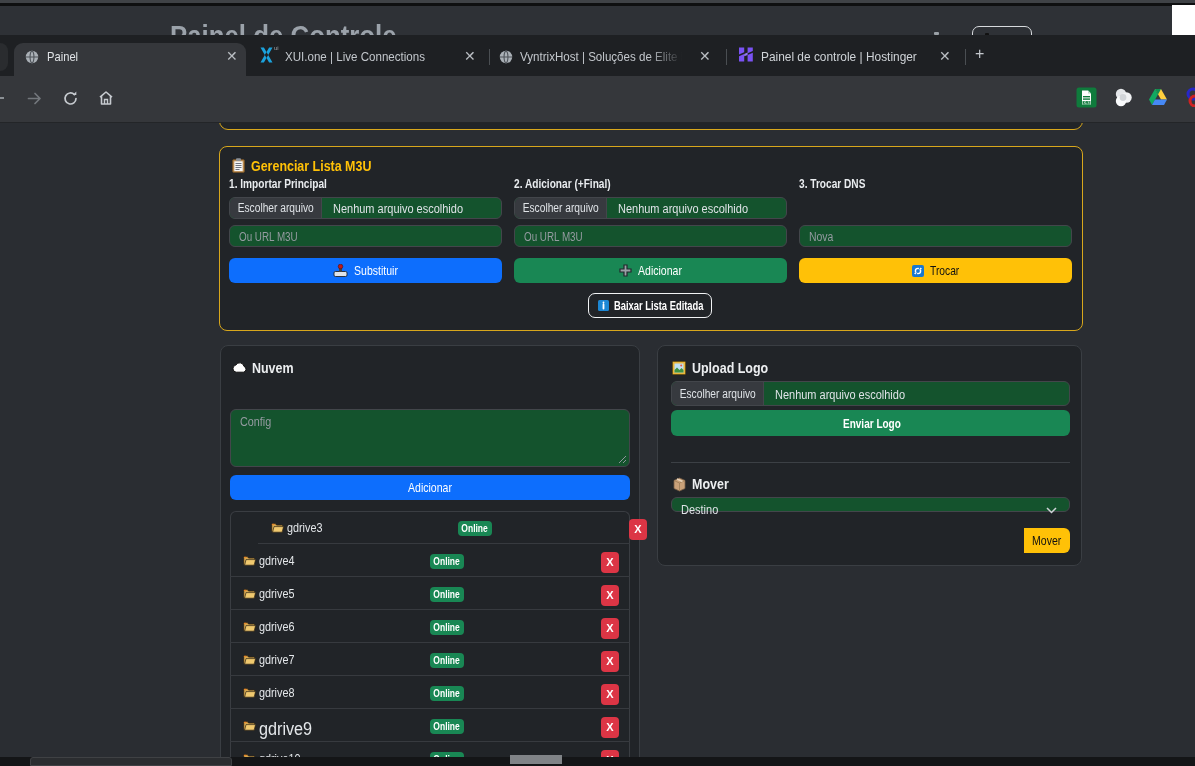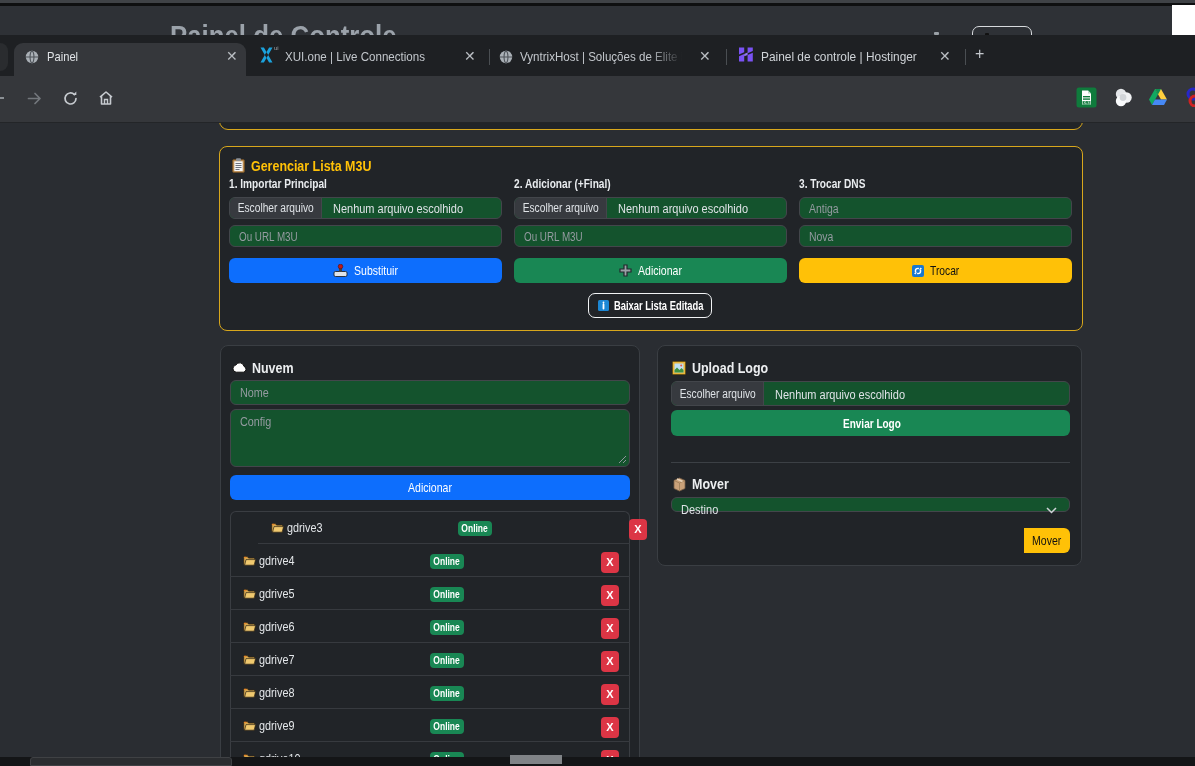--- a/index.html
+++ b/index.html
@@ -184,23 +184,20 @@
       <div class="abs inp" style="left:295px;top:79px;width:273px;height:22px;">
         <div class="abs ph" style="left:9px;top:4px;"><span class="sx" style="transform:scaleX(0.82);">Ou URL M3U</span></div>
       </div>
       <div class="abs btn green" style="left:295px;top:112px;width:273px;height:25px;">
         <svg width="13" height="13" viewBox="0 0 13 13" style="margin-right:6px;">
           <path d="M5 1h3v4h4v3H8v4H5V8H1V5h4z" fill="#9aa0a6" stroke="#23272c" stroke-width="1.2"></path>
         </svg>
         <span class="tw" style="width:44px;"><span class="sx" style="transform:scaleX(0.81);">Adicionar</span></span>
       </div>
 
-      <div class="abs inp" style="left:580px;top:51px;width:273px;height:22px;">
-        <div class="abs ph" style="left:9px;top:4px;"><span class="sx" style="transform:scaleX(0.87);">Antiga</span></div>
-      </div>
       <div class="abs inp" style="left:580px;top:79px;width:273px;height:22px;">
         <div class="abs ph" style="left:9px;top:4px;"><span class="sx" style="transform:scaleX(0.87);">Nova</span></div>
       </div>
       <div class="abs btn yellow" style="left:580px;top:112px;width:273px;height:25px;">
         <svg width="12" height="12" viewBox="0 0 12 12" style="margin-right:6px;">
           <rect width="12" height="12" rx="2" fill="#1778d2"></rect>
           <circle cx="6" cy="6" r="2.6" fill="none" stroke="#fff" stroke-width="1.4"></circle>
           <path d="M8.6 1.9 9 4.6 6.3 4.2z" fill="#1778d2"></path>
           <path d="M3.4 10.1 3 7.4l2.7.4z" fill="#1778d2"></path>
           <path d="M8.2 2.6l1.9 1.2-2.2 1z" fill="#fff"></path>
@@ -217,23 +214,20 @@
         <span class="tw" style="width:89px;text-align:right;"><span class="sx" style="transform:scaleX(0.78);">Baixar Lista Editada</span></span>
       </div>
     </div>
 
     <div class="abs card" style="left:220px;top:223px;width:420px;height:560px;"></div>
     <div class="abs" style="left:220px;top:223px;width:420px;height:560px;">
       <svg class="abs" style="left:12px;top:17px;" width="15" height="11" viewBox="0 0 15 11">
         <path d="M4.2 10.2a3.6 3.6 0 0 1-.4-7.1A4.4 4.4 0 0 1 12 4.4a3 3 0 0 1-.6 5.8z" fill="#fff" stroke="#111" stroke-width="1"></path>
       </svg>
       <div class="abs cardtitle" style="left:32px;top:15px;"><span class="sx" style="transform:scaleX(0.86);">Nuvem</span></div>
-      <div class="abs inp" style="left:10px;top:35px;width:400px;height:25px;">
-        <div class="abs ph" style="left:9px;top:5px;font-size:12px;"><span class="sx" style="transform:scaleX(0.9);">Nome</span></div>
-      </div>
       <div class="abs inp" style="left:10px;top:64px;width:400px;height:58px;">
         <div class="abs ph" style="left:9px;top:5px;font-size:12px;"><span class="sx" style="transform:scaleX(0.9);">Config</span></div>
         <svg class="abs" style="right:2px;bottom:2px;" width="9" height="9" viewBox="0 0 9 9">
           <path d="M8 1 1 8M8 5 5 8" stroke="#8f959b" stroke-width="1"></path>
         </svg>
       </div>
       <div class="abs btn blue" style="left:10px;top:130px;width:400px;height:25px;">
         <span class="tw" style="width:44px;"><span class="sx" style="transform:scaleX(0.81);">Adicionar</span></span>
       </div>
 
@@ -298,21 +292,21 @@
       <span style="position:absolute;left:29px;top:10px;font-size:12px;color:#e4e7ea;"><span class="sx" style="transform:scaleX(0.9);">gdrive8</span></span>
       <span style="position:absolute;left:200px;top:10px;width:34px;height:15px;background:#198754;border-radius:4px;color:#fff;font-size:10px;font-weight:bold;text-align:center;line-height:15px;"><span class="sxc" style="transform:scaleX(0.85);">Online</span></span>
       <span style="position:absolute;left:371px;top:8px;width:18px;height:21px;background:#dc3545;border-radius:4px;color:#fff;font-size:11px;font-weight:bold;text-align:center;line-height:21px;">X</span>
     </div>
         <div style="position:relative;height:33px;border-bottom:1px solid #373a3f;">
       <svg style="position:absolute;left:13px;top:11px;" width="13" height="11" viewBox="0 0 13 11">
             <path d="M0.7 2.6a1 1 0 0 1 1-1h2.8l1 1.4h5.3a1 1 0 0 1 1 1v5a1 1 0 0 1-1 1H1.7a1 1 0 0 1-1-1z" fill="#d8a84e" stroke="#2e2517" stroke-width="0.9"></path>
             <path d="M0.9 2.9h2.5V1.8H1.7a0.8 0.8 0 0 0-0.8 0.8z" fill="#e8872b"></path>
             <path d="M3 4.6h9.6l-1.5 5.6H1.6z" fill="#f0c96f" stroke="#2e2517" stroke-width="0.7"></path>
           </svg>
-      <span style="position:absolute;left:29px;top:10px;font-size:12px;color:#e4e7ea;"><span class="sx" style="transform:scaleX(0.9);">gdrive9</span></span>
+      <span style="position:absolute;left:29px;top:10px;font-size:18px;color:#e4e7ea;"><span class="sx" style="transform:scaleX(0.9);">gdrive9</span></span>
       <span style="position:absolute;left:200px;top:10px;width:34px;height:15px;background:#198754;border-radius:4px;color:#fff;font-size:10px;font-weight:bold;text-align:center;line-height:15px;"><span class="sxc" style="transform:scaleX(0.85);">Online</span></span>
       <span style="position:absolute;left:371px;top:8px;width:18px;height:21px;background:#dc3545;border-radius:4px;color:#fff;font-size:11px;font-weight:bold;text-align:center;line-height:21px;">X</span>
     </div>
         <div style="position:relative;height:33px;border-bottom:1px solid #373a3f;">
       <svg style="position:absolute;left:13px;top:11px;" width="13" height="11" viewBox="0 0 13 11">
             <path d="M0.7 2.6a1 1 0 0 1 1-1h2.8l1 1.4h5.3a1 1 0 0 1 1 1v5a1 1 0 0 1-1 1H1.7a1 1 0 0 1-1-1z" fill="#d8a84e" stroke="#2e2517" stroke-width="0.9"></path>
             <path d="M0.9 2.9h2.5V1.8H1.7a0.8 0.8 0 0 0-0.8 0.8z" fill="#e8872b"></path>
             <path d="M3 4.6h9.6l-1.5 5.6H1.6z" fill="#f0c96f" stroke="#2e2517" stroke-width="0.7"></path>
           </svg>
       <span style="position:absolute;left:29px;top:10px;font-size:12px;color:#e4e7ea;"><span class="sx" style="transform:scaleX(0.9);">gdrive10</span></span>

